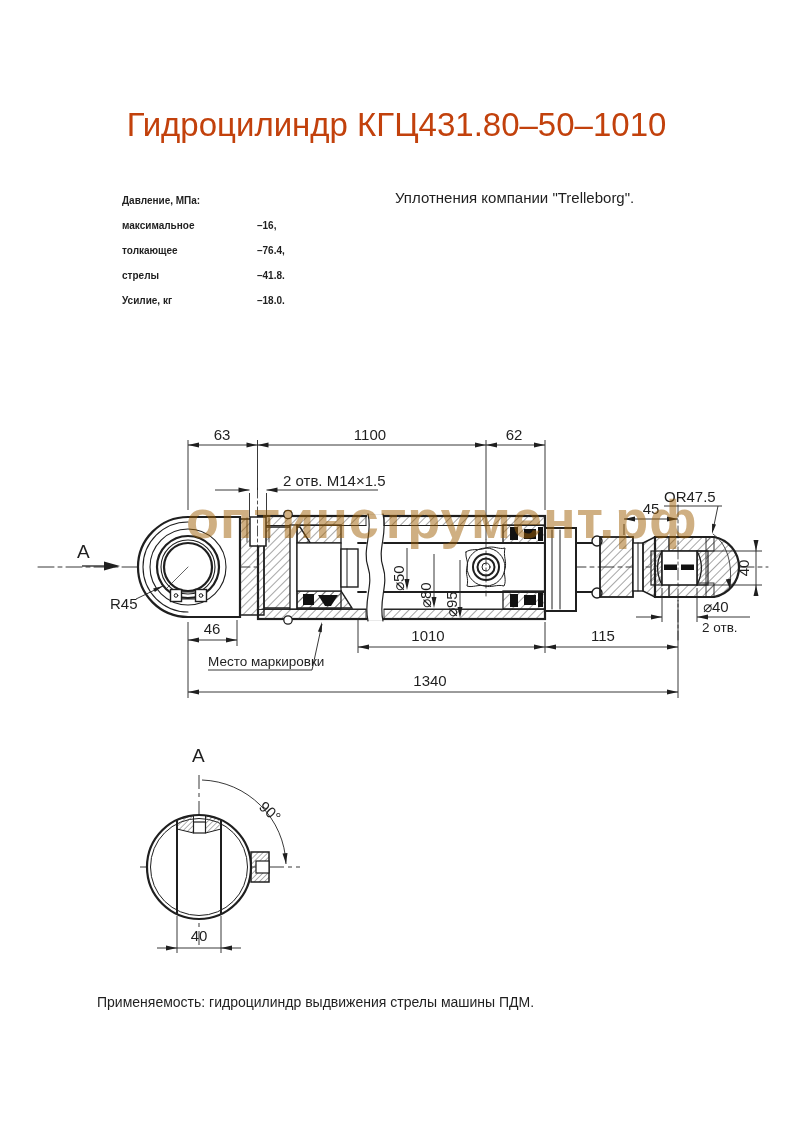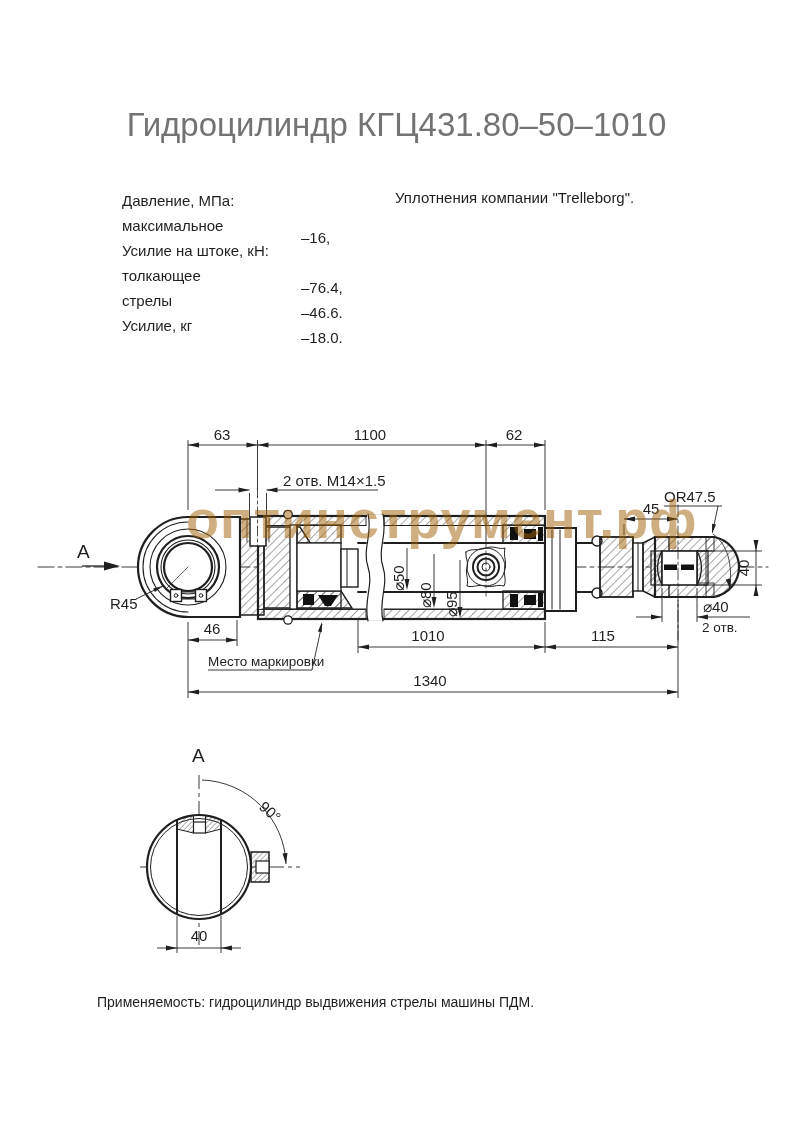--- a/index.html
+++ b/index.html
@@ -1,45 +1,44 @@
 <!DOCTYPE html>
 <html><head>
 <meta charset="utf-8">
 <style>
   html,body{margin:0;padding:0;background:#fff;}
   #page{position:relative;width:793px;height:1123px;background:#ffffff;overflow:hidden;
         font-family:"Liberation Sans","DejaVu Sans",sans-serif;color:#1f1f1f;}
   .abs{position:absolute;}
   #title{top:106px;left:0;width:793px;text-align:center;font-size:33px;letter-spacing:0px;
-         font-weight:400;color:#737373;white-space:nowrap;}
-  #specs{top:188px;left:122px;width:250px;font-size:15px;line-height:25px;}
+         font-weight:400;color:#c2410c;white-space:nowrap;}
+  #specs{top:188px;left:122px;width:250px;font-size:10px;line-height:25px;font-weight:bold;}
   .spec-row{position:relative;height:25px;white-space:nowrap;}
-  .spec-val{position:absolute;left:135px;top:12px;margin-left:44px;}
+  .spec-val{position:absolute;left:135px;top:0;}
   #seals{top:189px;left:395px;font-size:15px;white-space:nowrap;}
   #apply{top:994px;left:97px;font-size:14px;white-space:nowrap;}
   #watermark{top:488px;left:186px;font-size:54px;font-weight:700;letter-spacing:1px;
              color:#a16207;opacity:0.5;white-space:nowrap;z-index:6;pointer-events:none;}
   svg{position:absolute;top:0;left:0;}
   svg text{font-family:"Liberation Sans","DejaVu Sans",sans-serif;fill:#1f1f1f;}
   .dim{font-size:15px;}
   .dims{font-size:13.5px;}
 </style>
 </head>
 <body>
 
 <div id="page">
 
   <div id="title" class="abs">Гидроцилиндр КГЦ431.80–50–1010</div>
 
   <div id="specs" class="abs">
     <div class="spec-row"><span>Давление, МПа:</span><span class="spec-val"></span></div>
     <div class="spec-row"><span>максимальное</span><span class="spec-val">–16,</span></div>
-    <div class="spec-row"><span>Усилие на штоке, кН:</span><span class="spec-val"></span></div>
     <div class="spec-row"><span>толкающее</span><span class="spec-val">–76.4,</span></div>
-    <div class="spec-row"><span>стрелы</span><span class="spec-val">–46.6.</span></div>
+    <div class="spec-row"><span>стрелы</span><span class="spec-val">–41.8.</span></div>
     <div class="spec-row"><span>Усилие, кг</span><span class="spec-val">–18.0.</span></div>
   </div>
 
   <div id="seals" class="abs">Уплотнения компании "Trelleborg".</div>
 
   <svg width="793" height="1123" viewBox="0 0 793 1123">
     <defs>
       <pattern id="h" patternUnits="userSpaceOnUse" width="6" height="6" patternTransform="rotate(45)">
         <line x1="0" y1="0" x2="0" y2="6" stroke="#3a3a3a" stroke-width="0.9"></line>
       </pattern>

